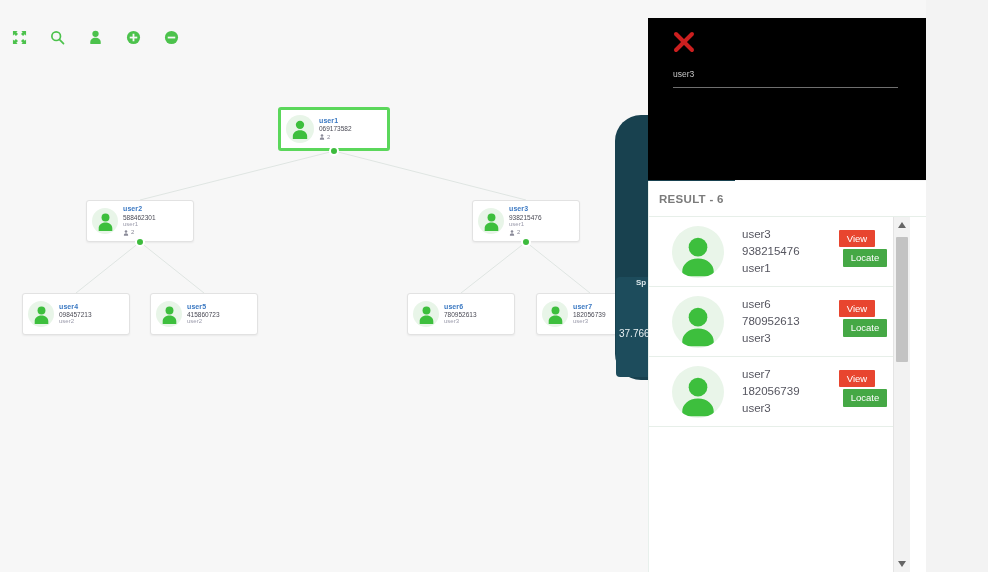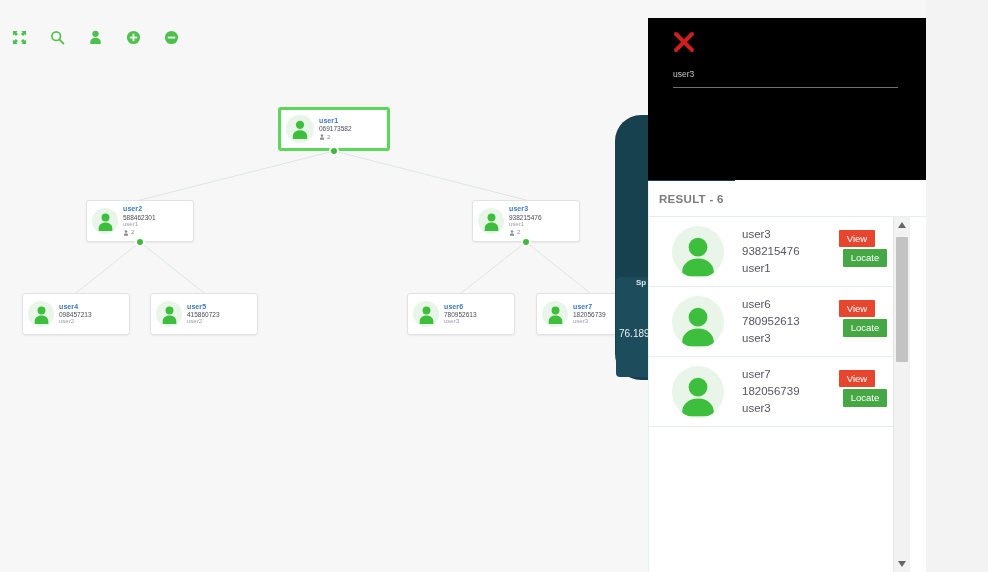--- a/index.html
+++ b/index.html
@@ -252,21 +252,21 @@
     <svg width="15" height="15" viewBox="0 0 16 16" fill="#4cc24c">
       <circle cx="8" cy="8" r="7"></circle>
         <rect x="4" y="7.1" width="8" height="1.9" fill="#f7f7f7"></rect>
     </svg>
   </div>
 </div>
 
 <div id="teal-card"></div>
 <div id="teal-inner"></div>
 <div class="teal-label" id="teal-sp">Sp</div>
-<div class="teal-label" id="teal-num">76.189</div>
+<div class="teal-label" id="teal-num">37.766</div>
 
 <div id="search-panel">
   <div id="close-x">
     <svg width="22" height="22" viewBox="0 0 22 22" stroke="#cc1f1f" stroke-width="4" stroke-linecap="round">
       <line x1="3" y1="3" x2="19" y2="19"></line>
         <line x1="19" y1="3" x2="3" y2="19"></line>
     </svg>
   </div>
   <input id="search-input" type="text" value="user3" style="">
 </div>

